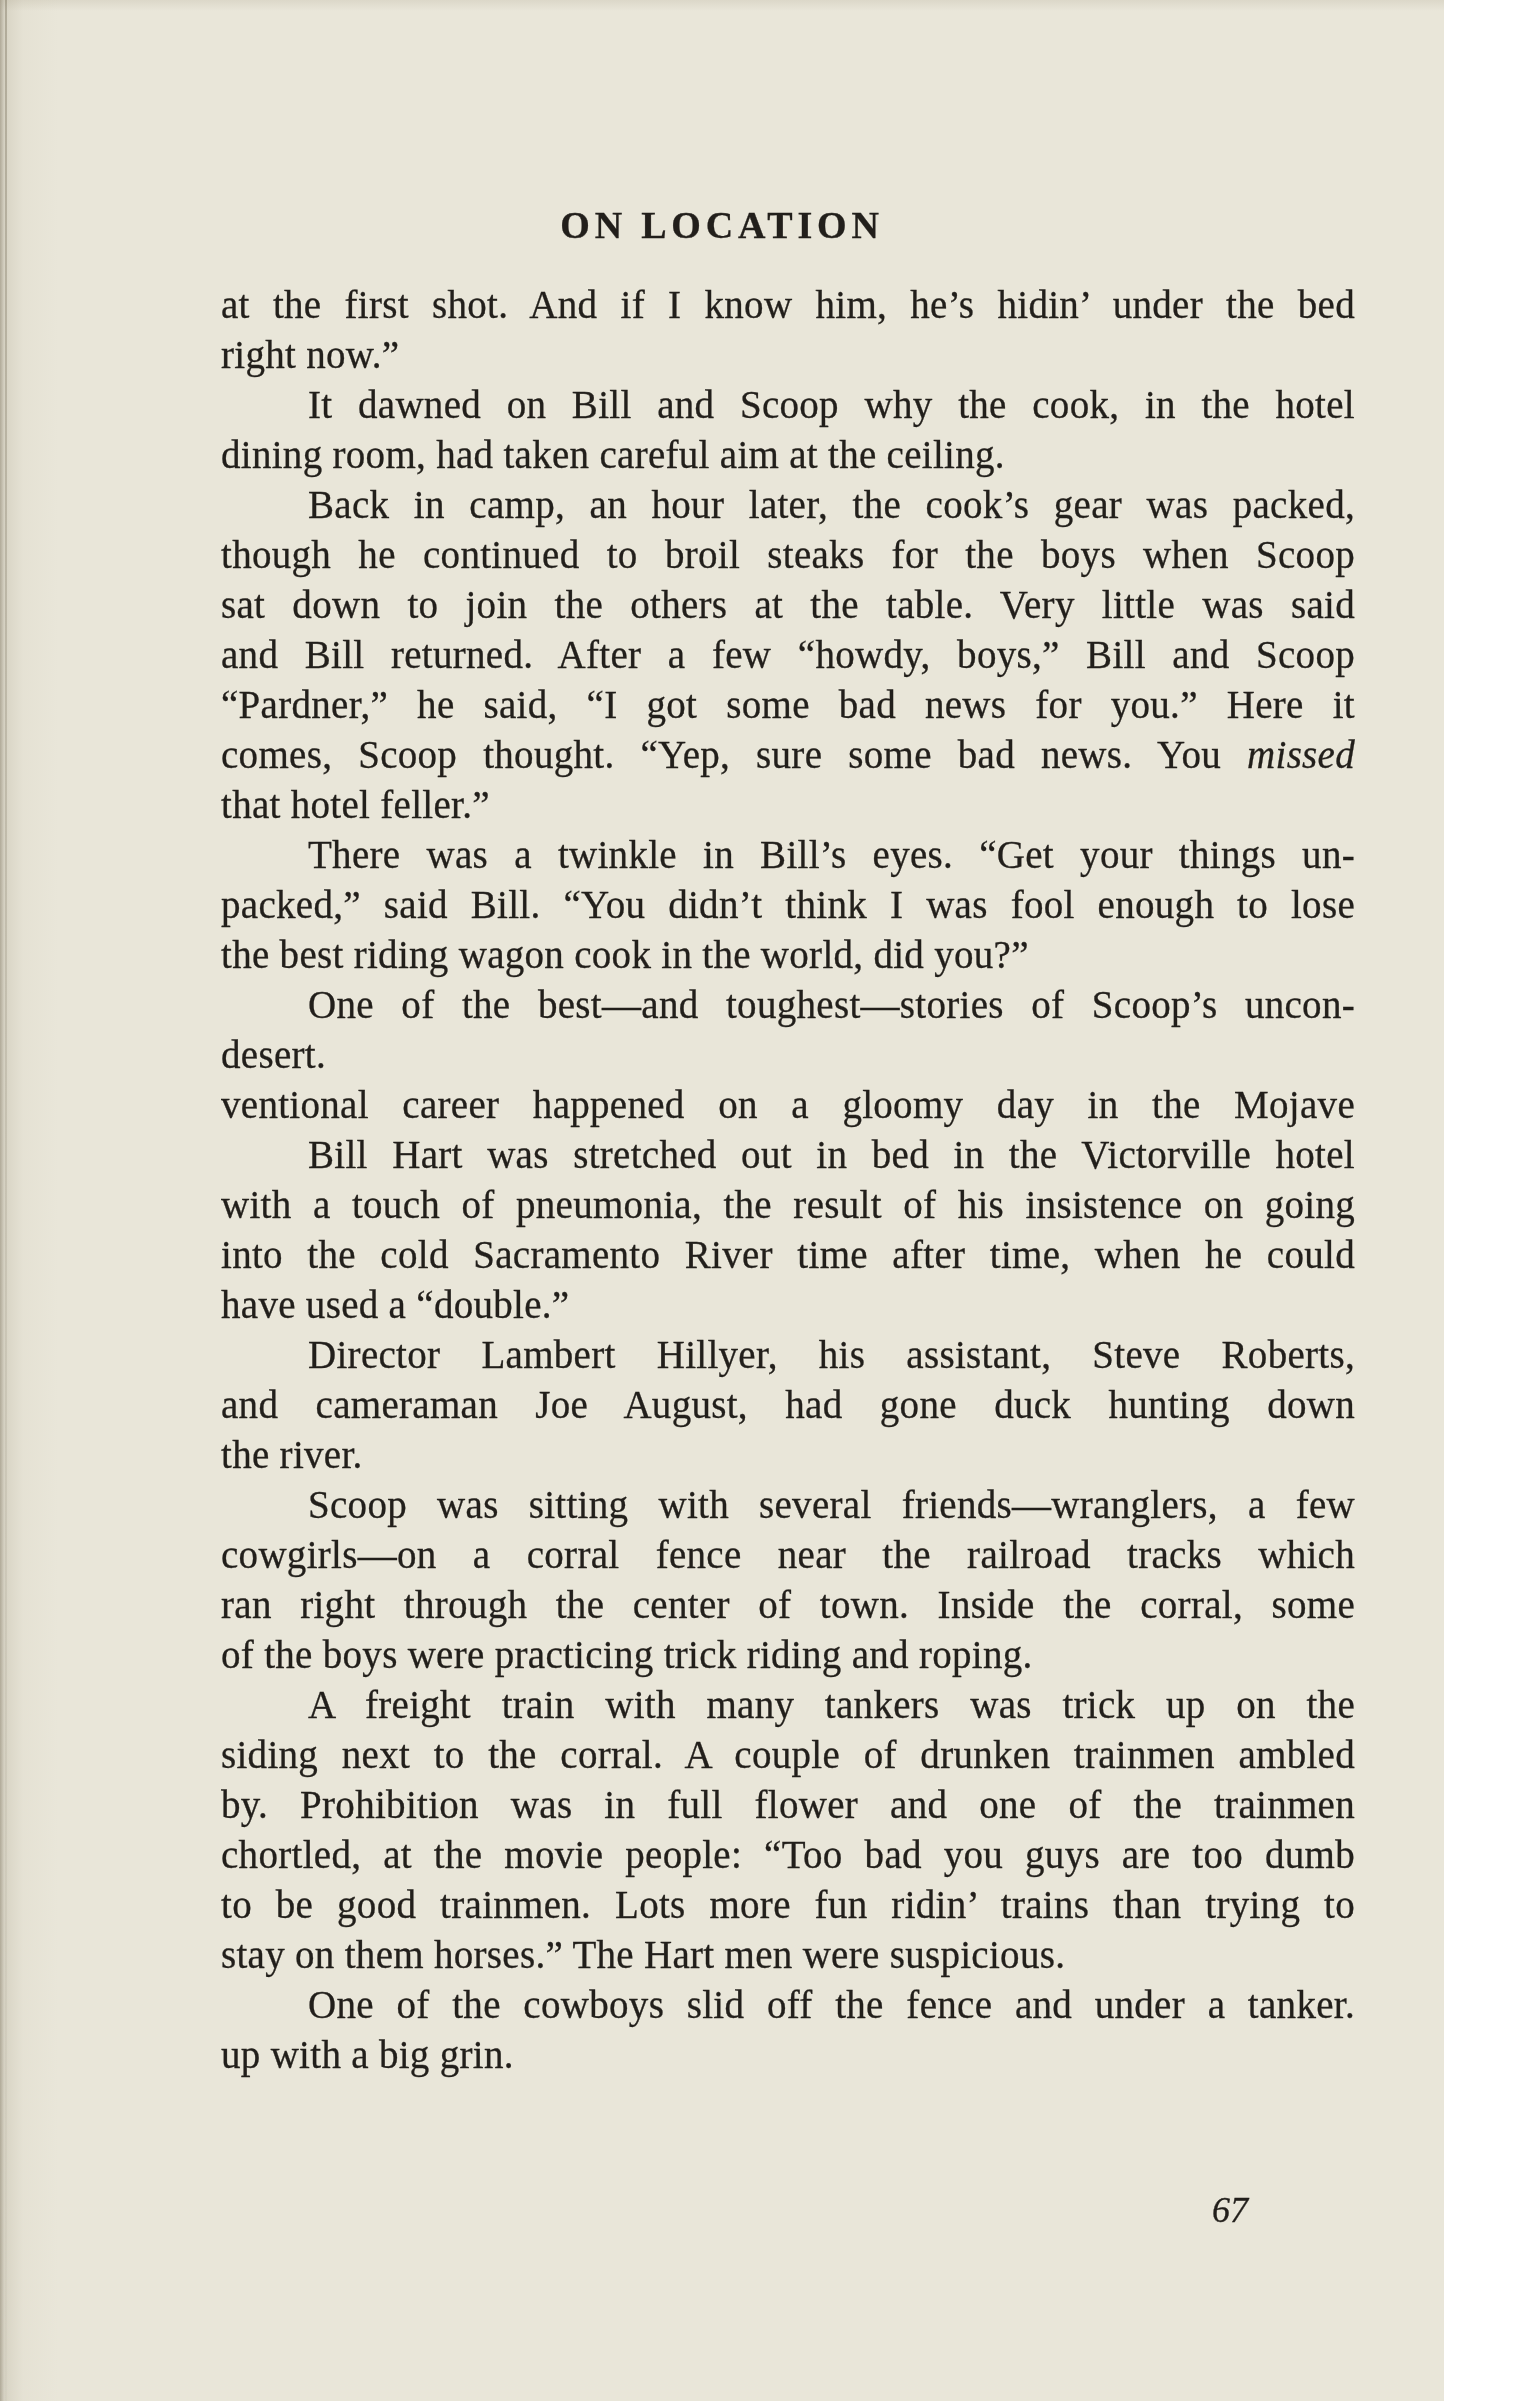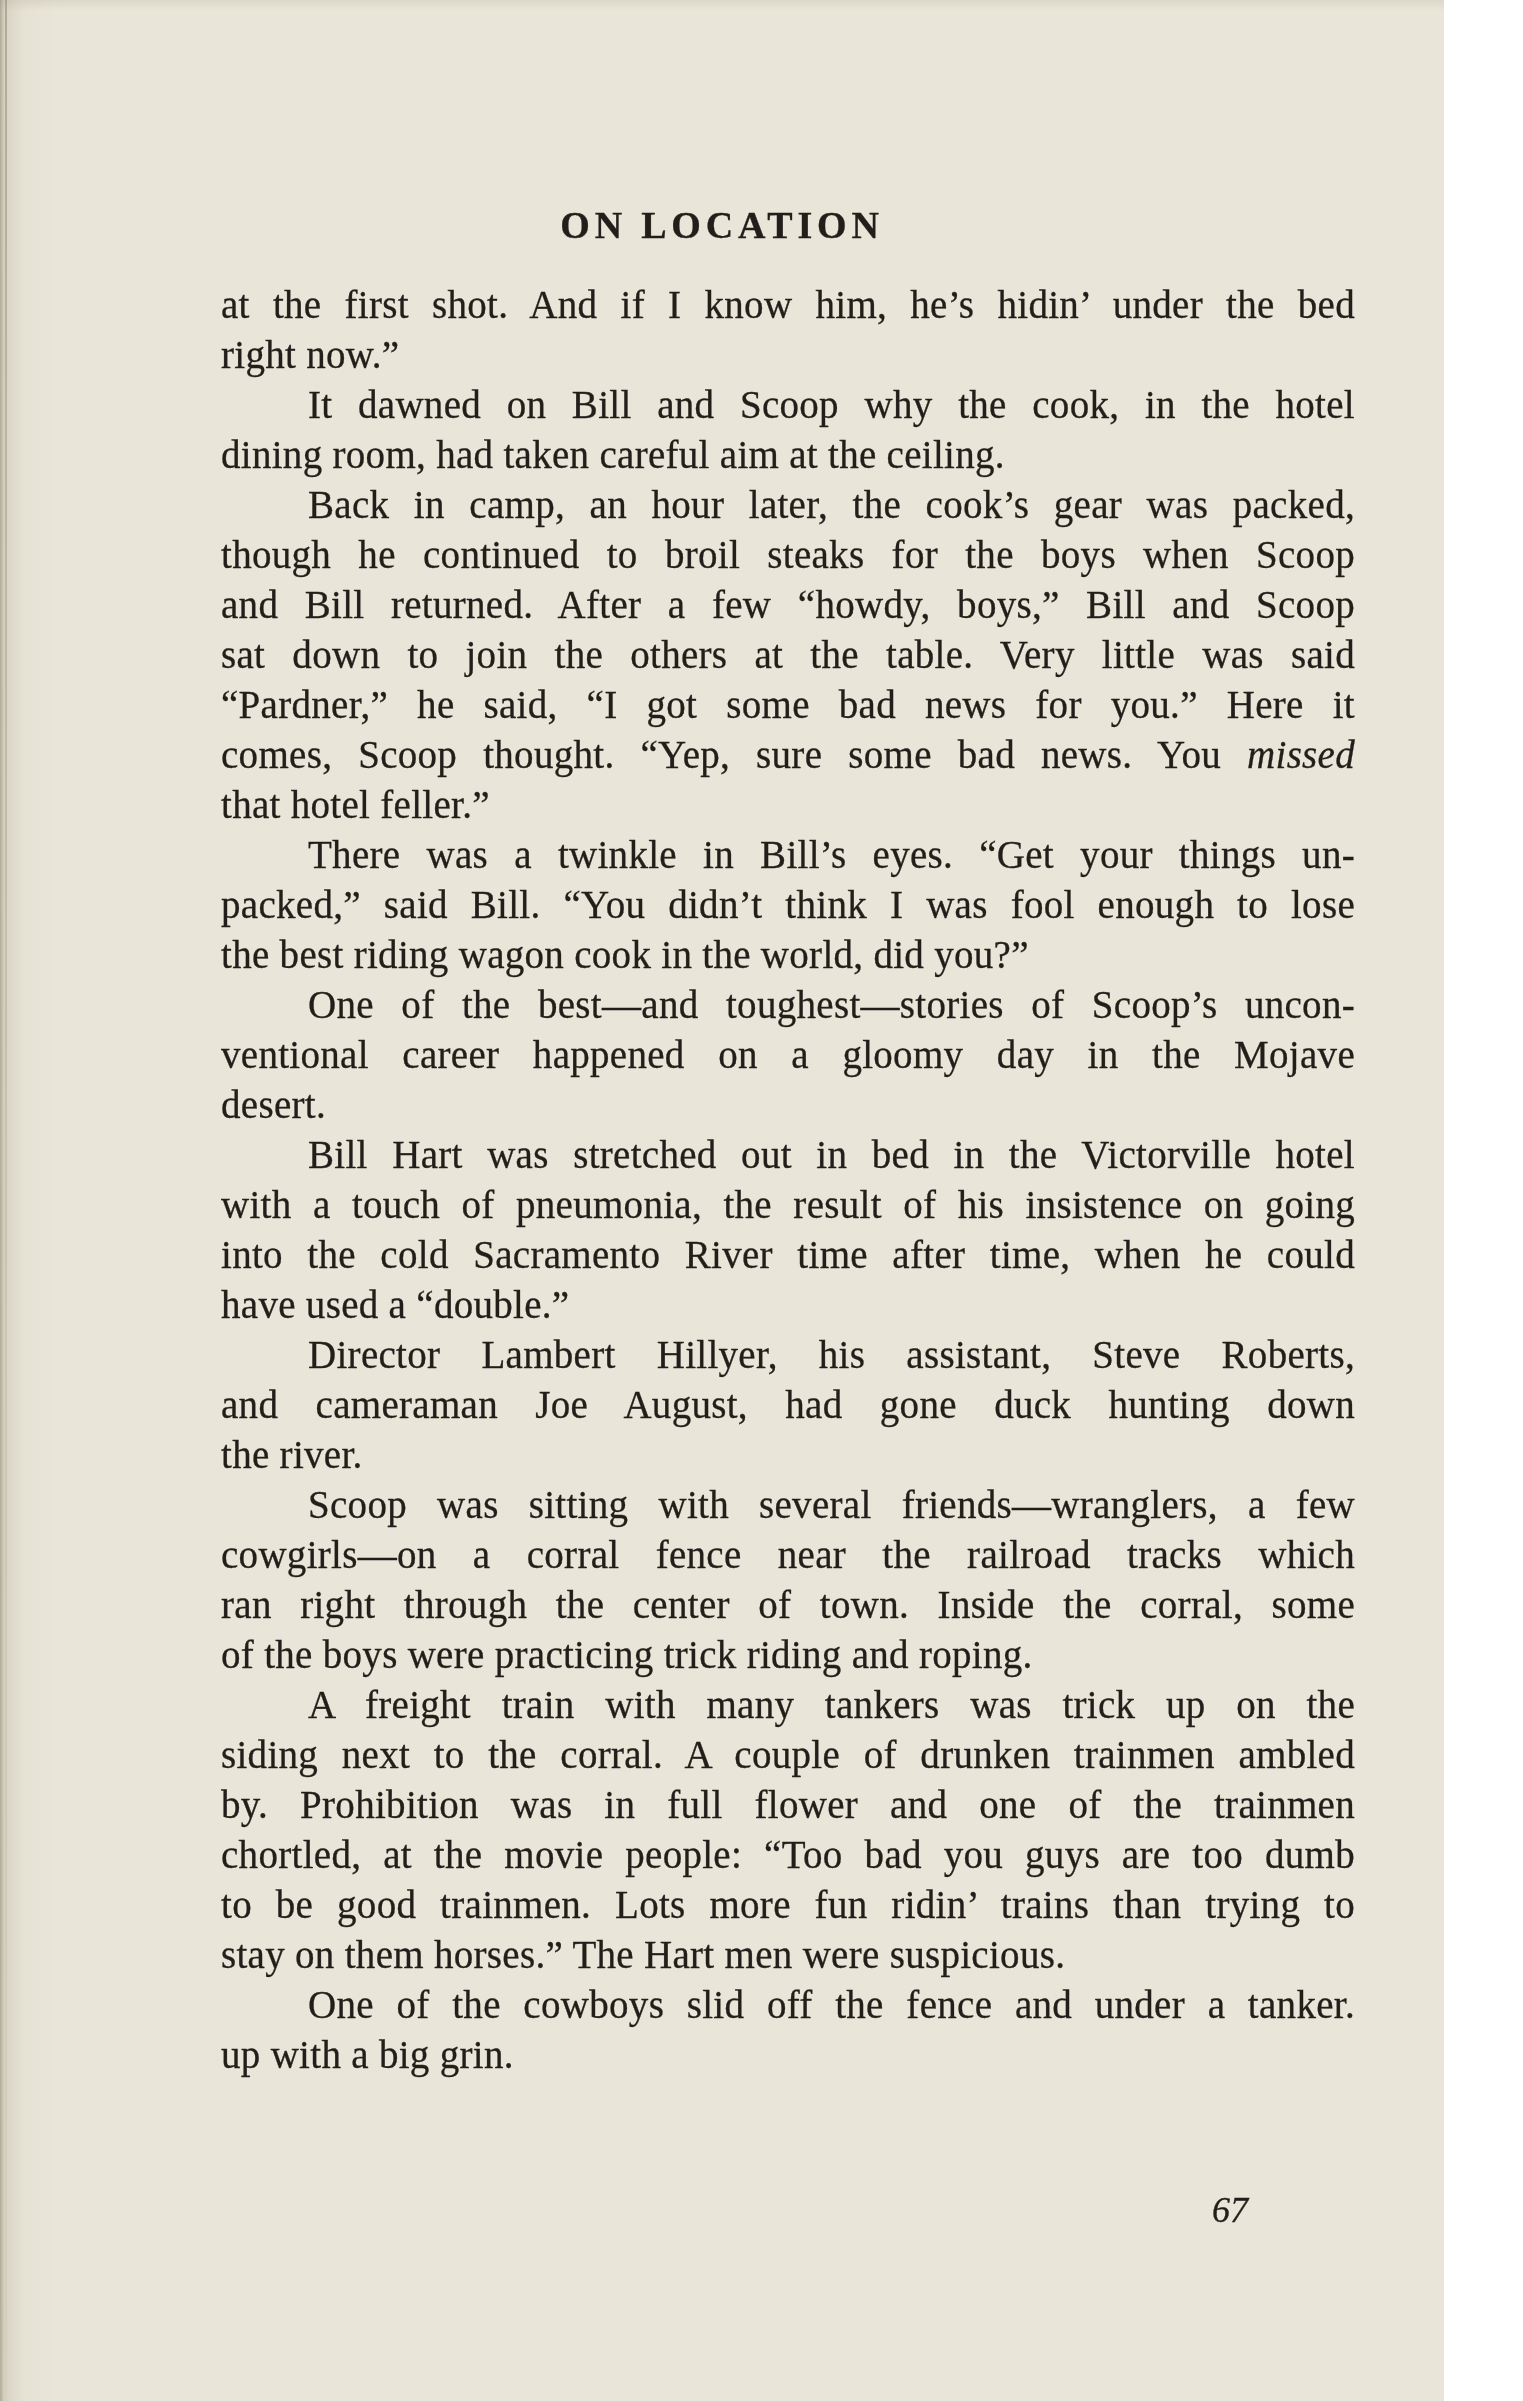--- a/index.html
+++ b/index.html
@@ -84,35 +84,35 @@
         <div class="bl j">at the first shot. And if I know him, he’s hidin’ under the bed</div>
         <div class="bl">right now.”</div>
       </div>
       <div>
         <div class="bl j ind">It dawned on Bill and Scoop why the cook, in the hotel</div>
         <div class="bl">dining room, had taken careful aim at the ceiling.</div>
       </div>
       <div>
         <div class="bl j ind">Back in camp, an hour later, the cook’s gear was packed,</div>
         <div class="bl j">though he continued to broil steaks for the boys when Scoop</div>
+        <div class="bl j">sat down to join the others at the table. Very little was said</div>
         <div class="bl j">and Bill returned. After a few “howdy, boys,” Bill and Scoop</div>
-        <div class="bl j">sat down to join the others at the table. Very little was said</div>
         <div class="bl j">“Pardner,” he said, “I got some bad news for you.” Here it</div>
         <div class="bl j">comes, Scoop thought. “Yep, sure some bad news. You <em>missed</em></div>
         <div class="bl">that hotel feller.”</div>
       </div>
       <div>
         <div class="bl j ind">There was a twinkle in Bill’s eyes. “Get your things un-</div>
         <div class="bl j">packed,” said Bill. “You didn’t think I was fool enough to lose</div>
         <div class="bl">the best riding wagon cook in the world, did you?”</div>
       </div>
       <div>
         <div class="bl j ind">One of the best—and toughest—stories of Scoop’s uncon-</div>
+        <div class="bl">desert.</div>
         <div class="bl j">ventional career happened on a gloomy day in the Mojave</div>
-        <div class="bl">desert.</div>
       </div>
       <div>
         <div class="bl j ind">Bill Hart was stretched out in bed in the Victorville hotel</div>
         <div class="bl j">with a touch of pneumonia, the result of his insistence on going</div>
         <div class="bl j">into the cold Sacramento River time after time, when he could</div>
         <div class="bl">have used a “double.”</div>
       </div>
       <div>
         <div class="bl j ind">Director Lambert Hillyer, his assistant, Steve Roberts,</div>
         <div class="bl j">and cameraman Joe August, had gone duck hunting down</div>

